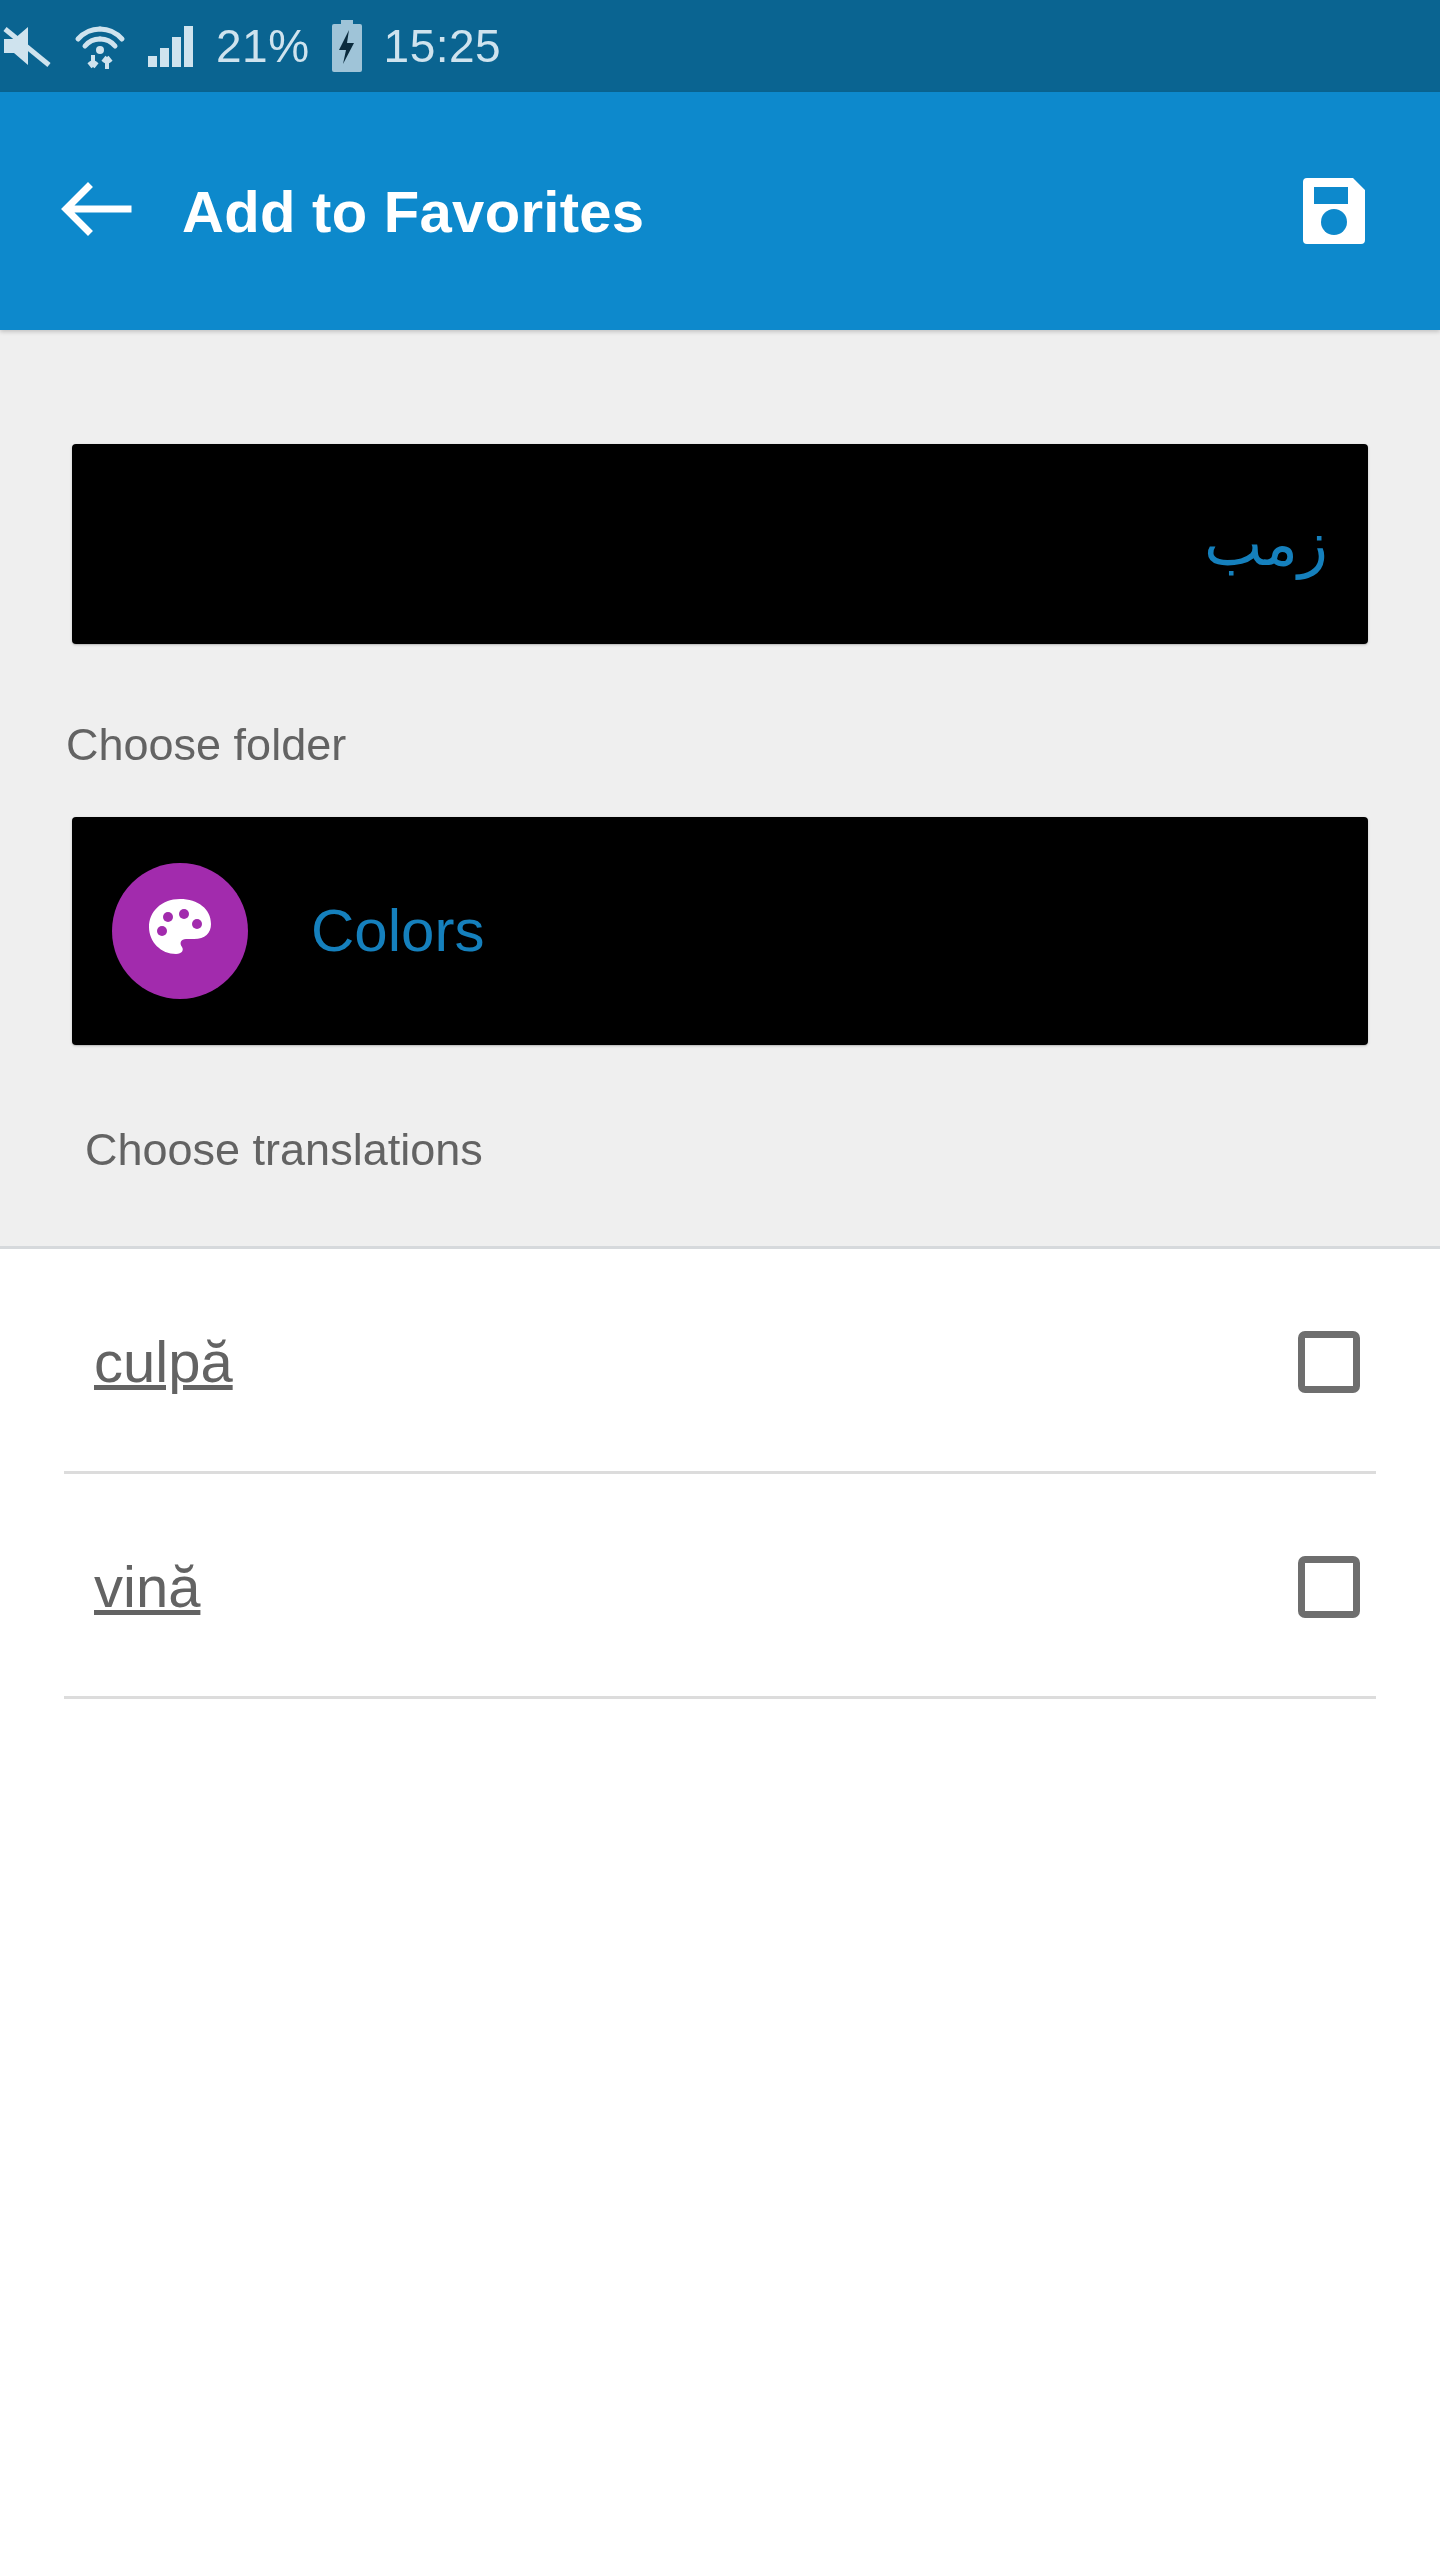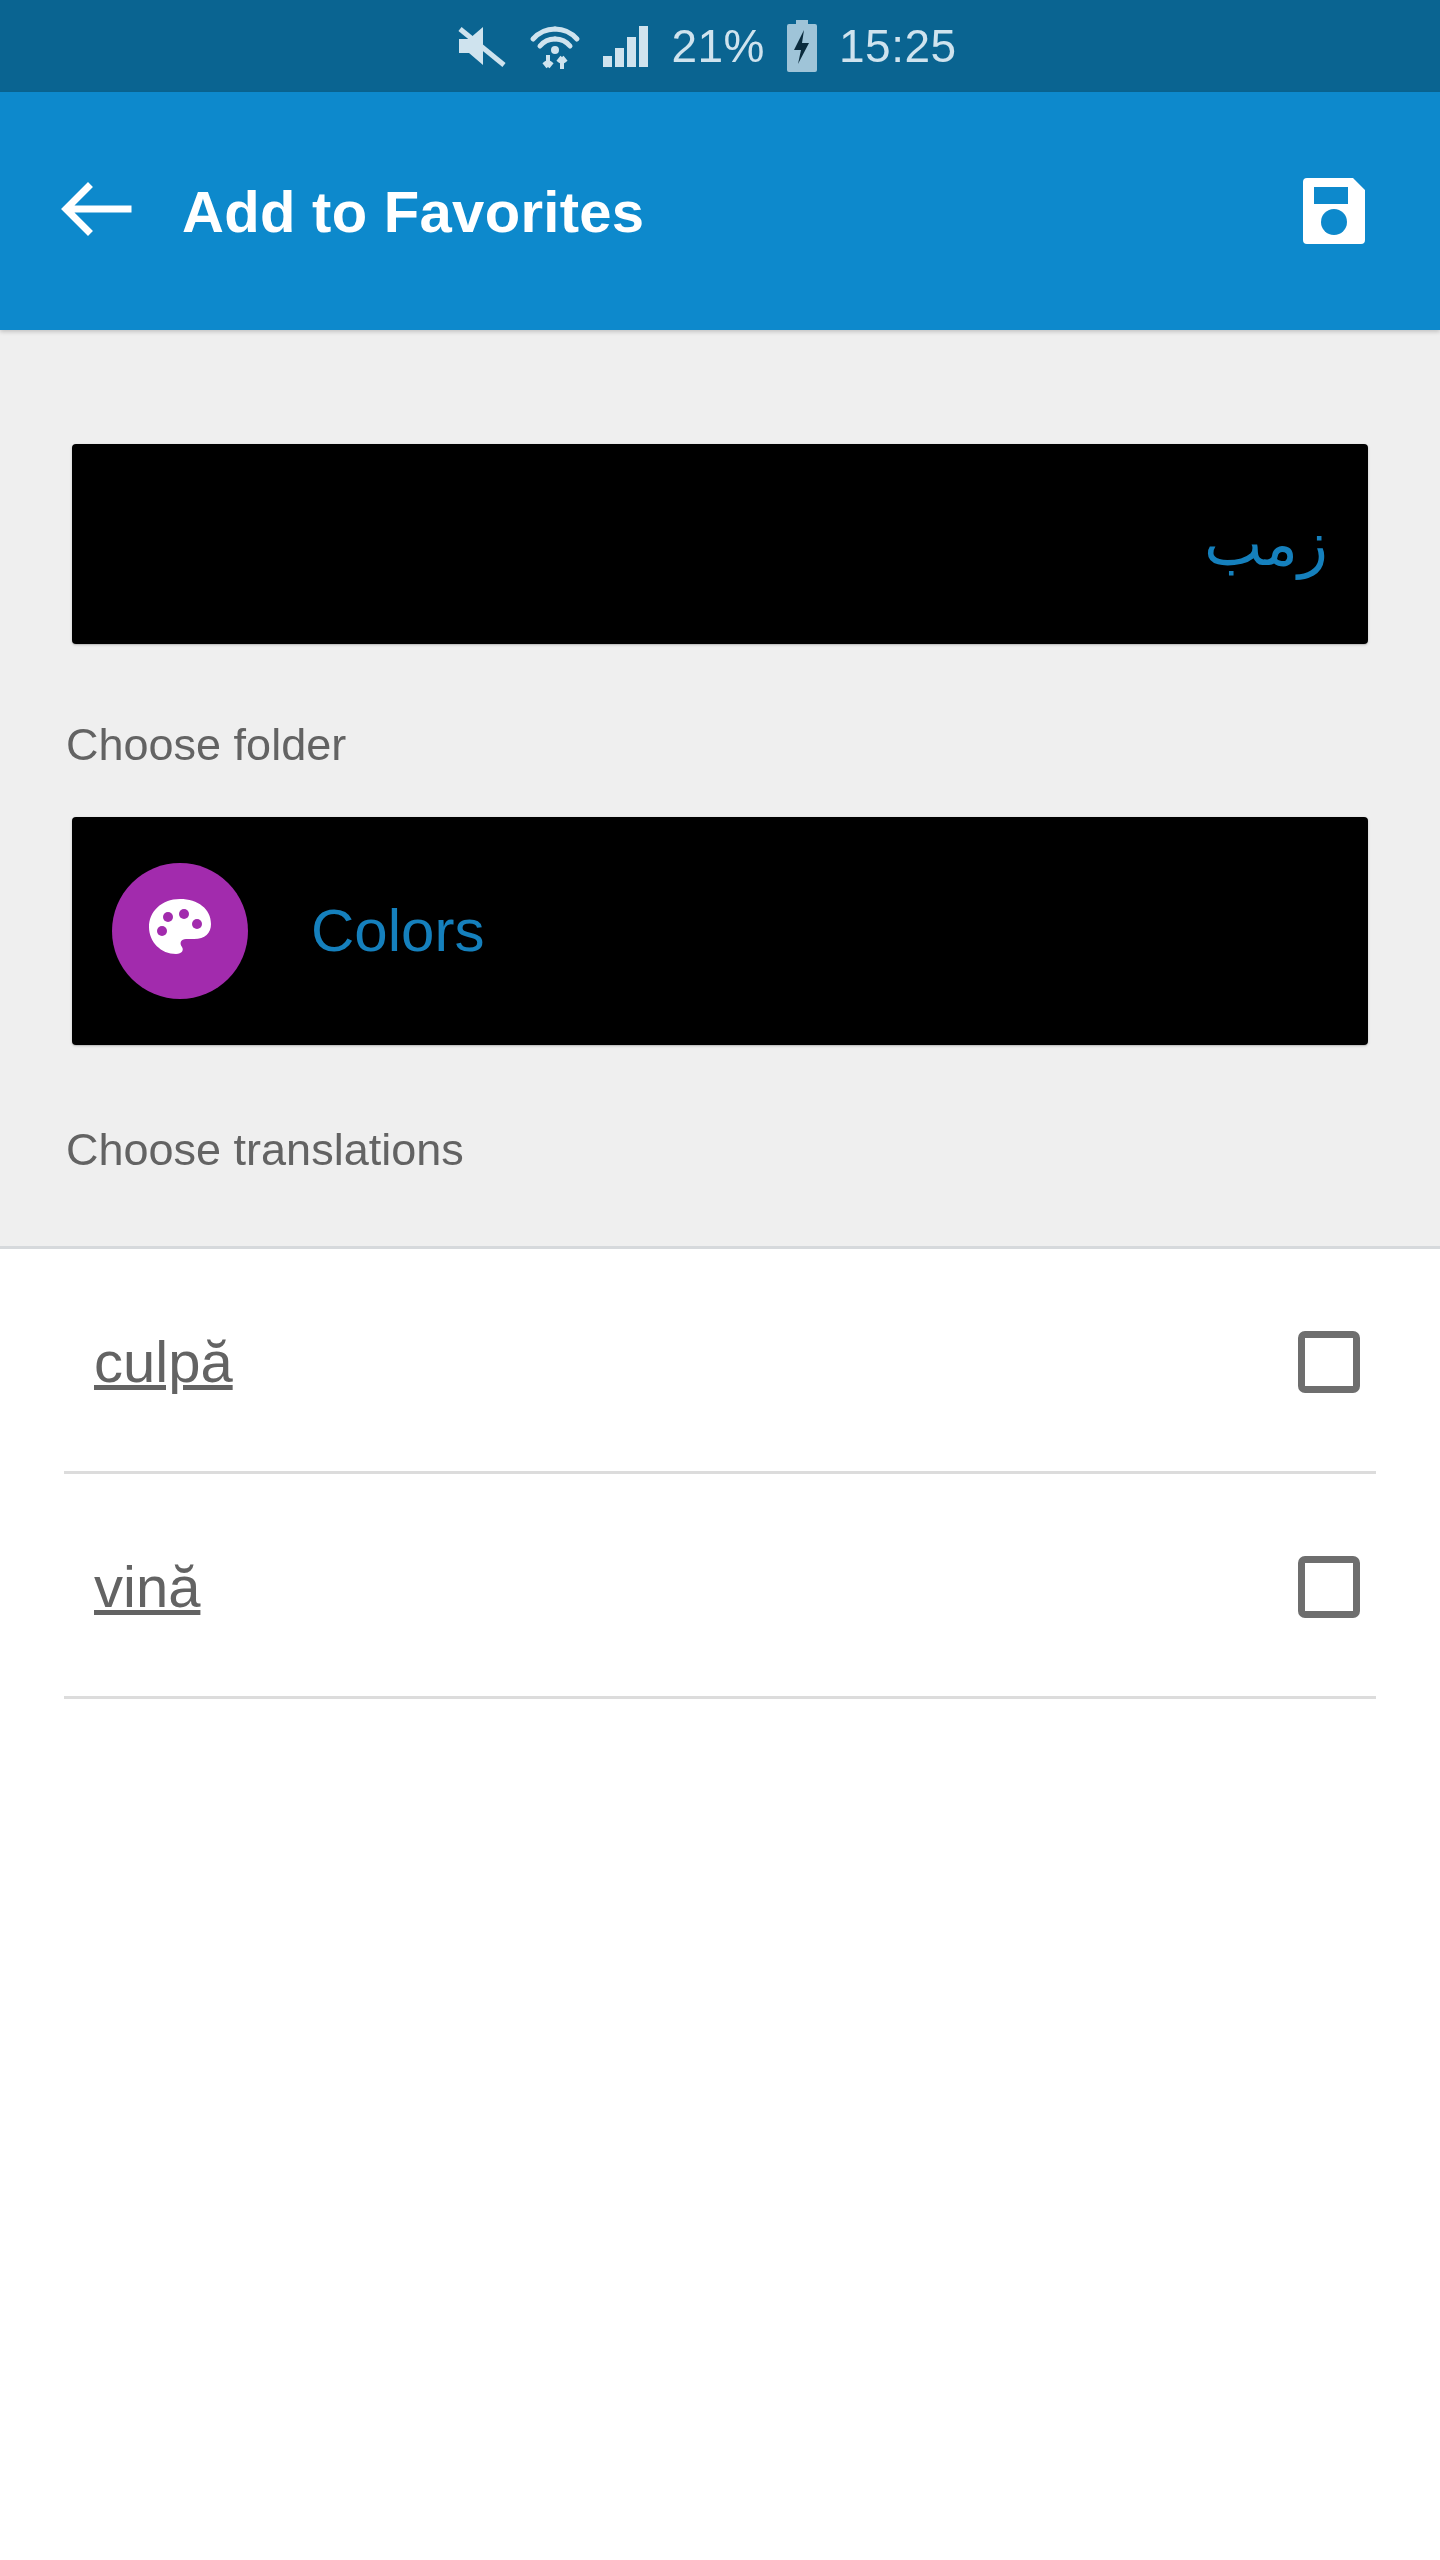--- a/index.html
+++ b/index.html
@@ -7,21 +7,21 @@
     width:1440px; height:2560px;
     background:#ffffff;
     font-family:"Liberation Sans", sans-serif;
     overflow:hidden;
   }
   #screen { width:1440px; height:2560px; position:relative; display:flex; flex-direction:column; }
 
   
   .status-bar {
     height:92px; background:#0a6491;
-    display:flex; align-items:center; justify-content:center;
+    display:flex; align-items:center; justify-content:flex-start;
     padding-right:28px; flex:0 0 auto;
   }
   .status-icons { display:flex; align-items:center; gap:20px; }
   .status-icons svg { display:block; }
   .status-text {
     color:#cfe3ee; font-size:46px; font-weight:400;
     letter-spacing:0.5px; line-height:1;
   }
   .batt-wrap { position:relative; width:34px; height:52px; }
 
@@ -62,21 +62,21 @@
     font-family:"DejaVu Sans", sans-serif; line-height:1.1;
   }
   .gap-lg { height:78px; }
   .folder-card { height:228px; display:flex; align-items:center; padding:0 40px;gap:19px; }
   .folder-avatar {
     width:136px; height:136px; border-radius:50%;
     background:#a22bad; flex:0 0 auto;
     display:flex; align-items:center; justify-content:center;
   }
   .folder-name { color:#1580bd; font-size:60px; margin-left:44px; line-height:1; }
-  .translations-label { padding-top:82px; padding-bottom:74px; }
+  .translations-label { padding-top:82px; padding-bottom:74px;margin-left:19px; }
 
   
   .list { background:#ffffff; flex:1 1 auto; }
   .list-row {
     height:225px; display:flex; align-items:center;
     margin:0 64px; position:relative;
   }
   .list-row::after {
     content:""; position:absolute; left:0; right:0; bottom:0;
     height:3px; background:#dcdcdc;

